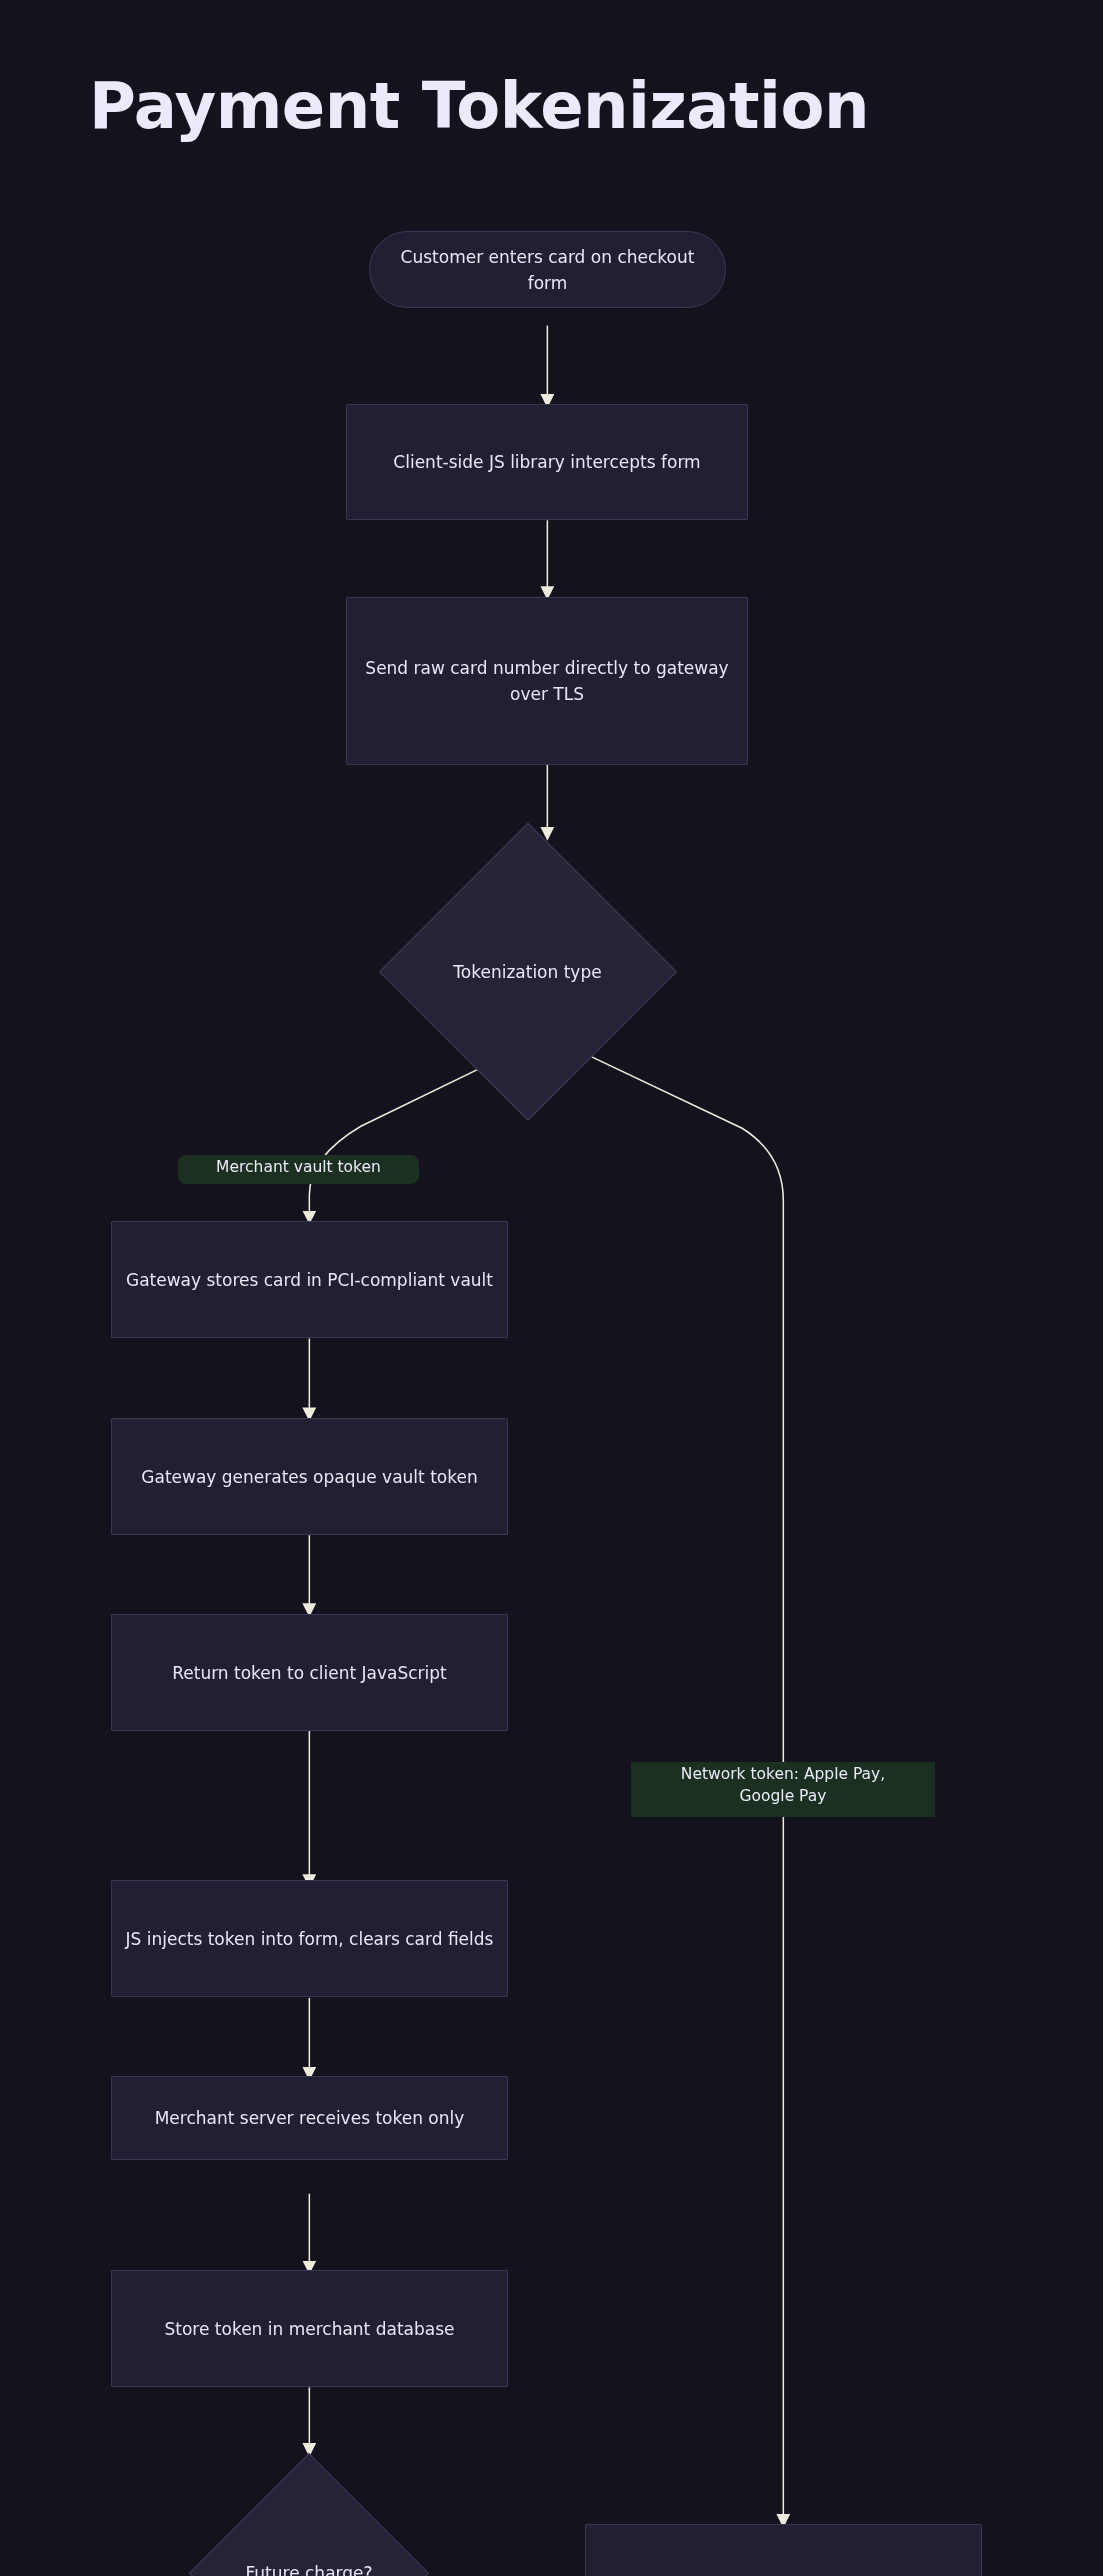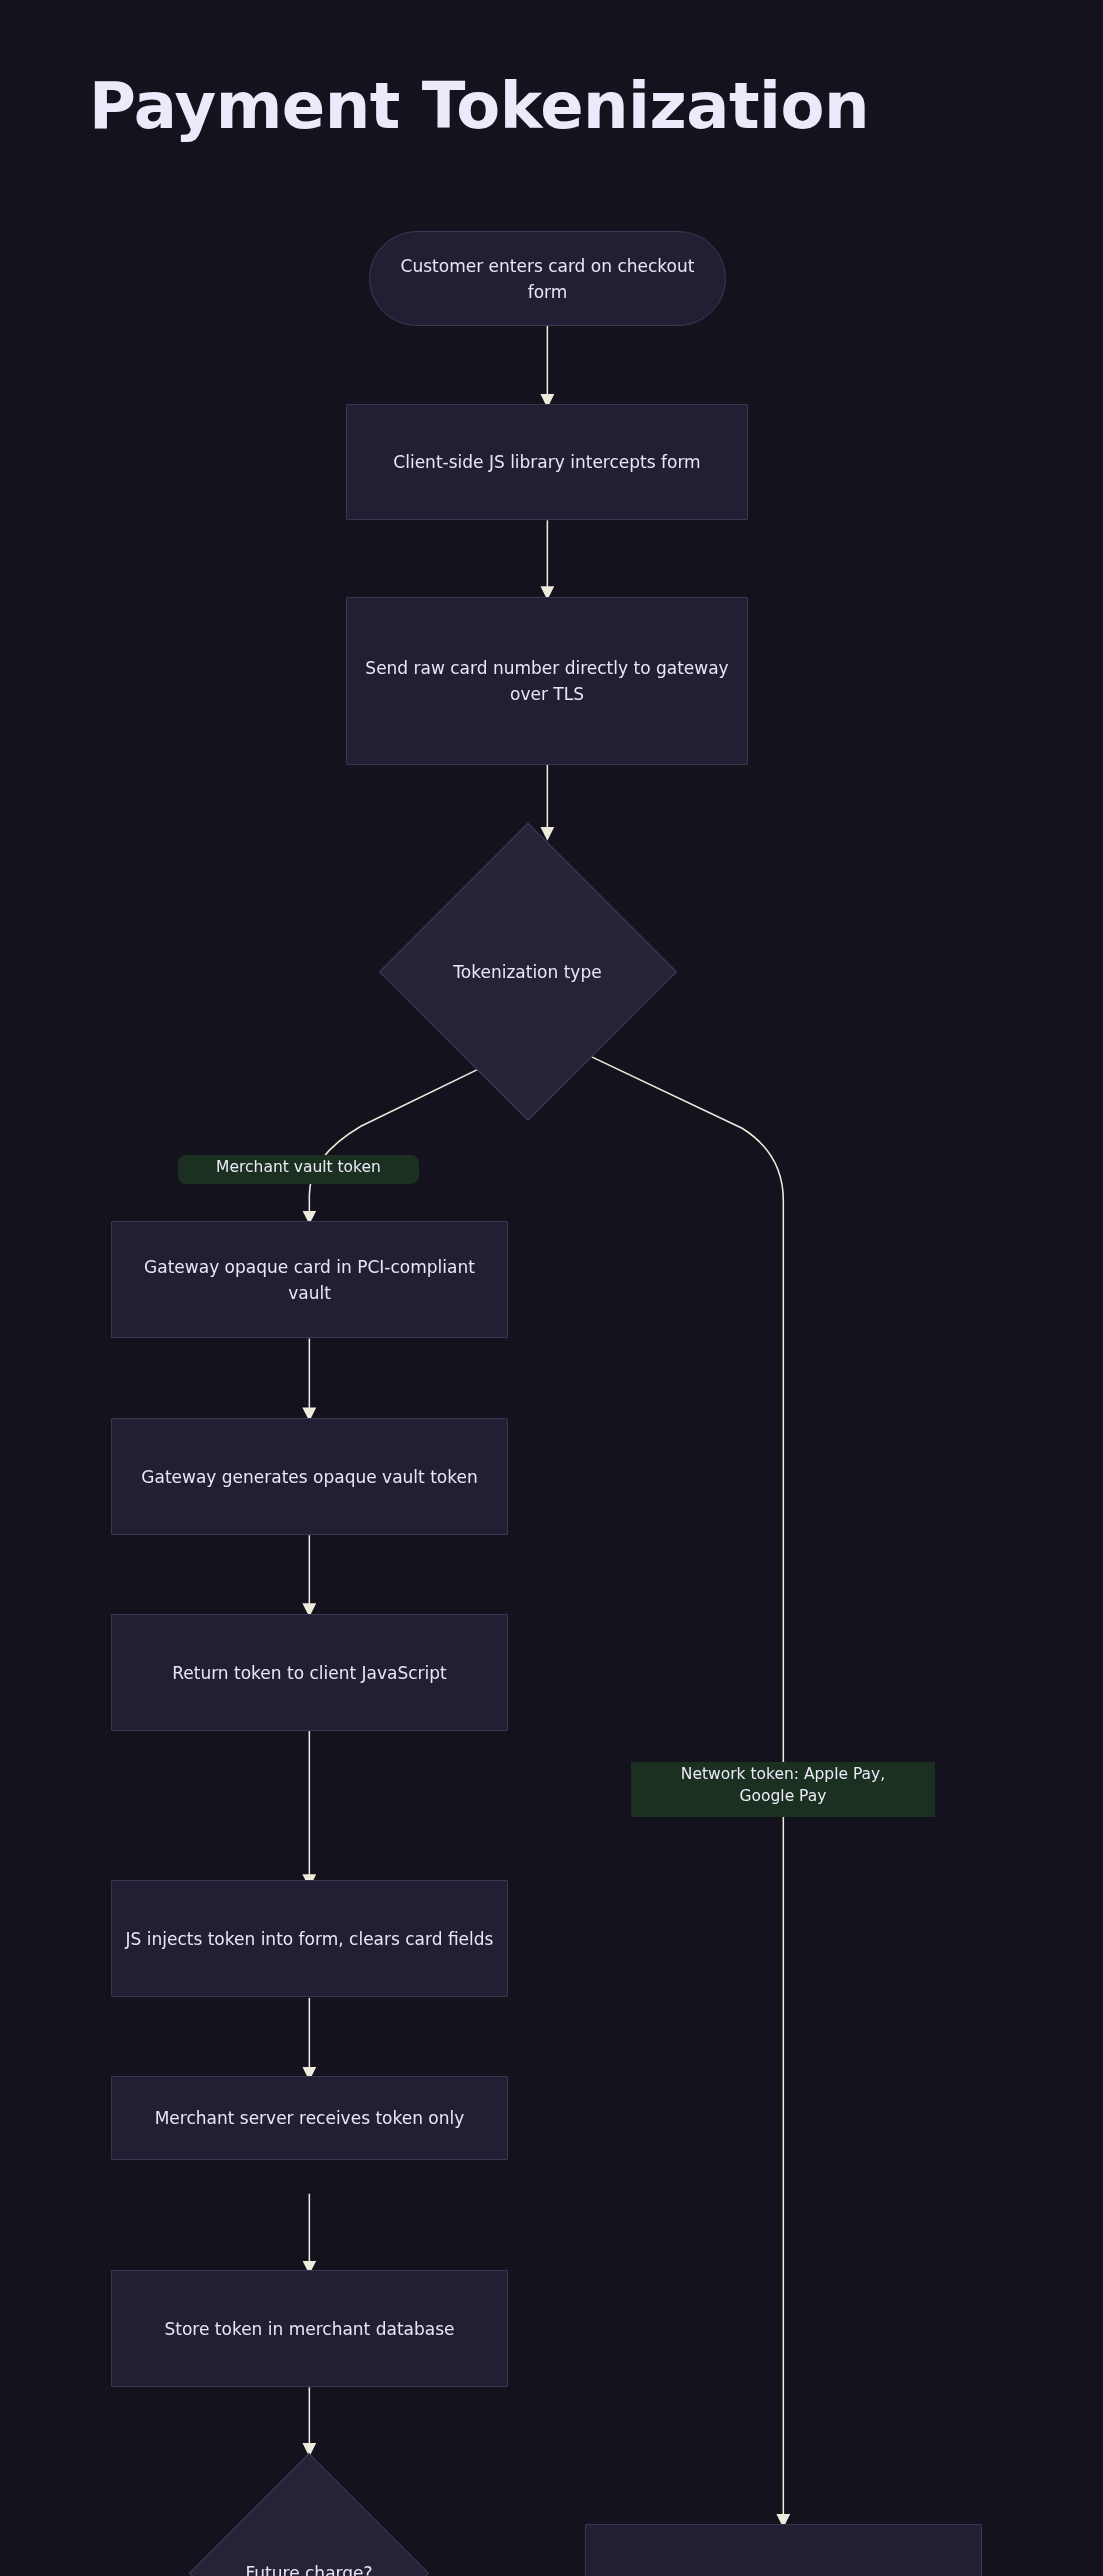--- a/index.html
+++ b/index.html
@@ -158,39 +158,39 @@
       <path d="M 1520 5142 L 1520 5520"></path>
 
       <path d="M 1520 5760 L 1520 5932"></path>
 
       <path d="M 1520 6160 L 1520 6230 Q 1520 6310 1420 6345 L 1322 6385"></path>
 
       <path d="M 1062 6545 L 1062 6688"></path>
     </g>
   </svg>
 
-  <div class="node stadium" style="left:369px; top:231px; width:357px; height:95px;justify-content:flex-end;">
+  <div class="node stadium" style="left:369px; top:231px; width:357px; height:77px;justify-content:flex-end;">
     <span class="nlabel">Customer enters card on checkout form</span>
   </div>
 
   <div class="node rect" style="left:346px; top:404px; width:402px; height:116px;">
     <span class="nlabel">Client-side JS library intercepts form</span>
   </div>
 
   <div class="node rect" style="left:346px; top:597px; width:402px; height:168px;">
     <span class="nlabel">Send raw card number directly to gateway over TLS</span>
   </div>
 
   <div class="node diamond" style="left:378px; top:822px; width:299px; height:299px;">
     <span class="dshape"></span>
     <span class="nlabel">Tokenization type</span>
   </div>
 
   <div class="node rect" style="left:111px; top:1221px; width:397px; height:117px;">
-    <span class="nlabel">Gateway opaque card in PCI-compliant vault</span>
+    <span class="nlabel">Gateway stores card in PCI-compliant vault</span>
   </div>
 
   <div class="node rect" style="left:111px; top:1418px; width:397px; height:117px;">
     <span class="nlabel">Gateway generates opaque vault token</span>
   </div>
 
   <div class="node rect" style="left:111px; top:1614px; width:397px; height:117px;">
     <span class="nlabel">Return token to client JavaScript</span>
   </div>
 

